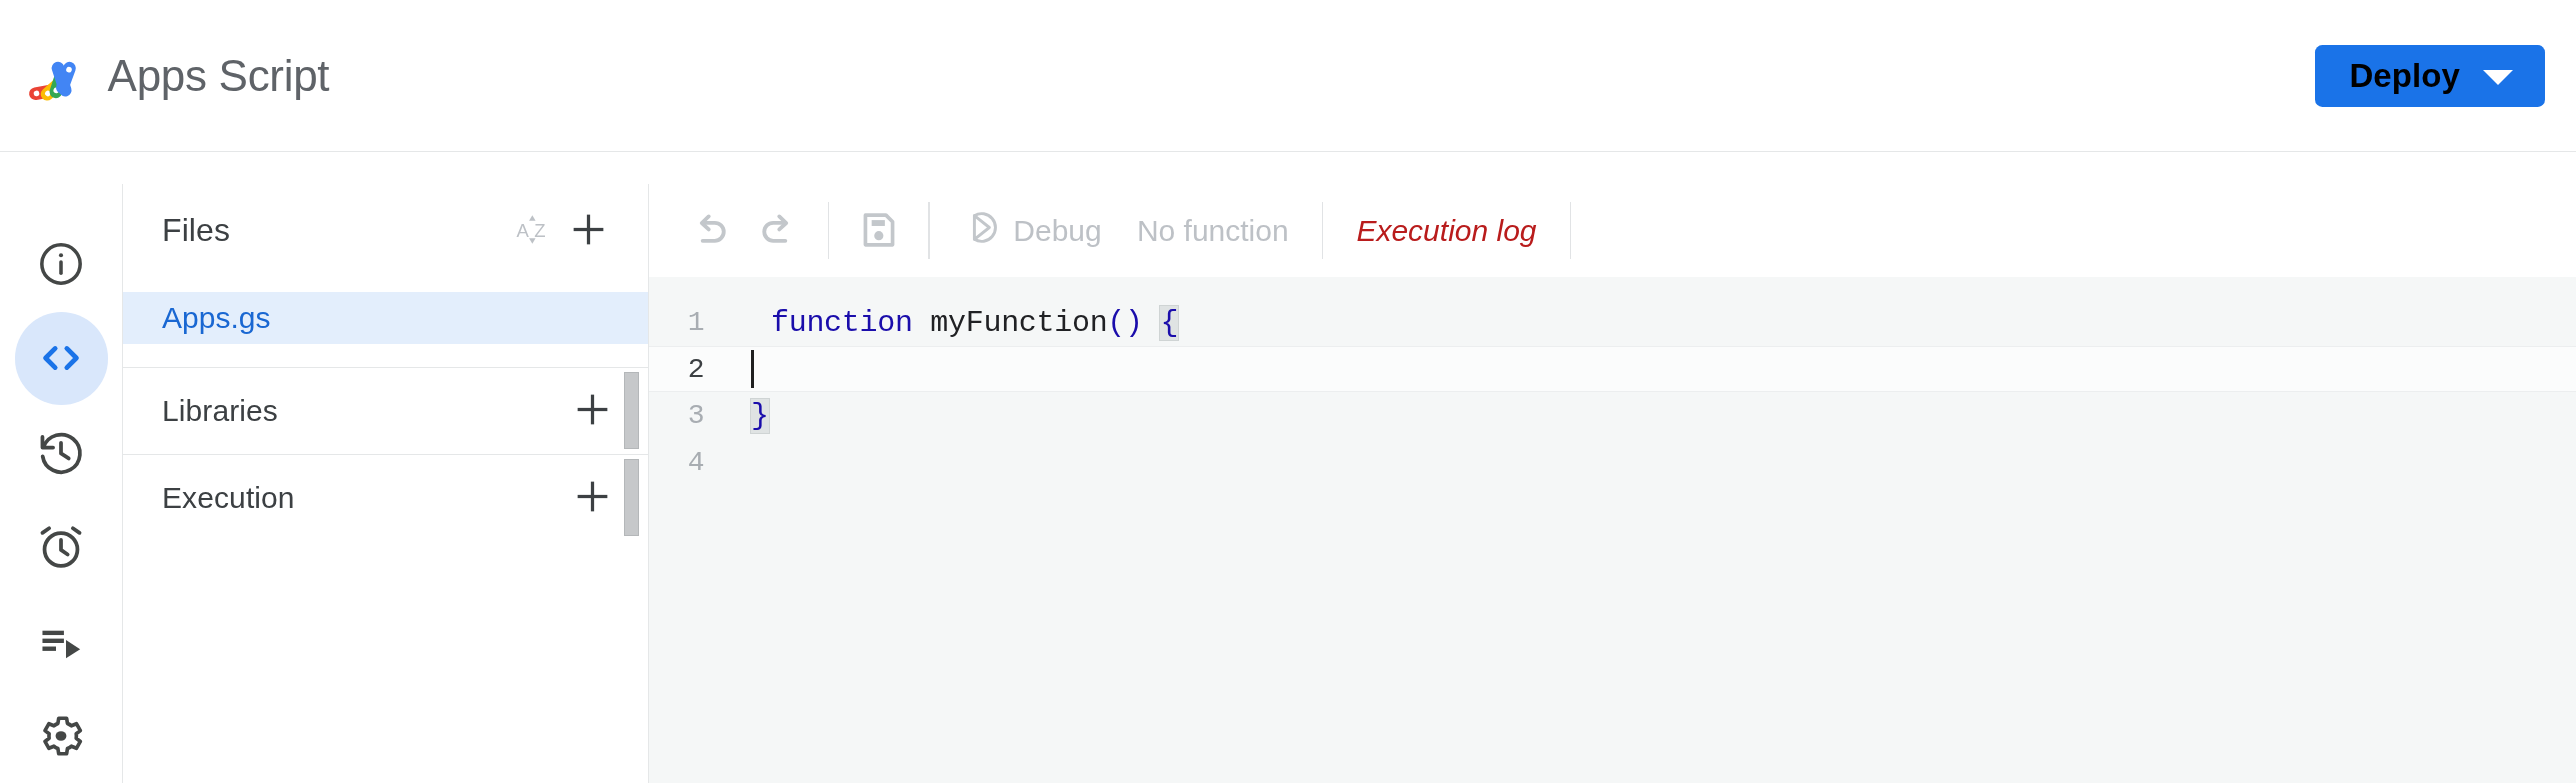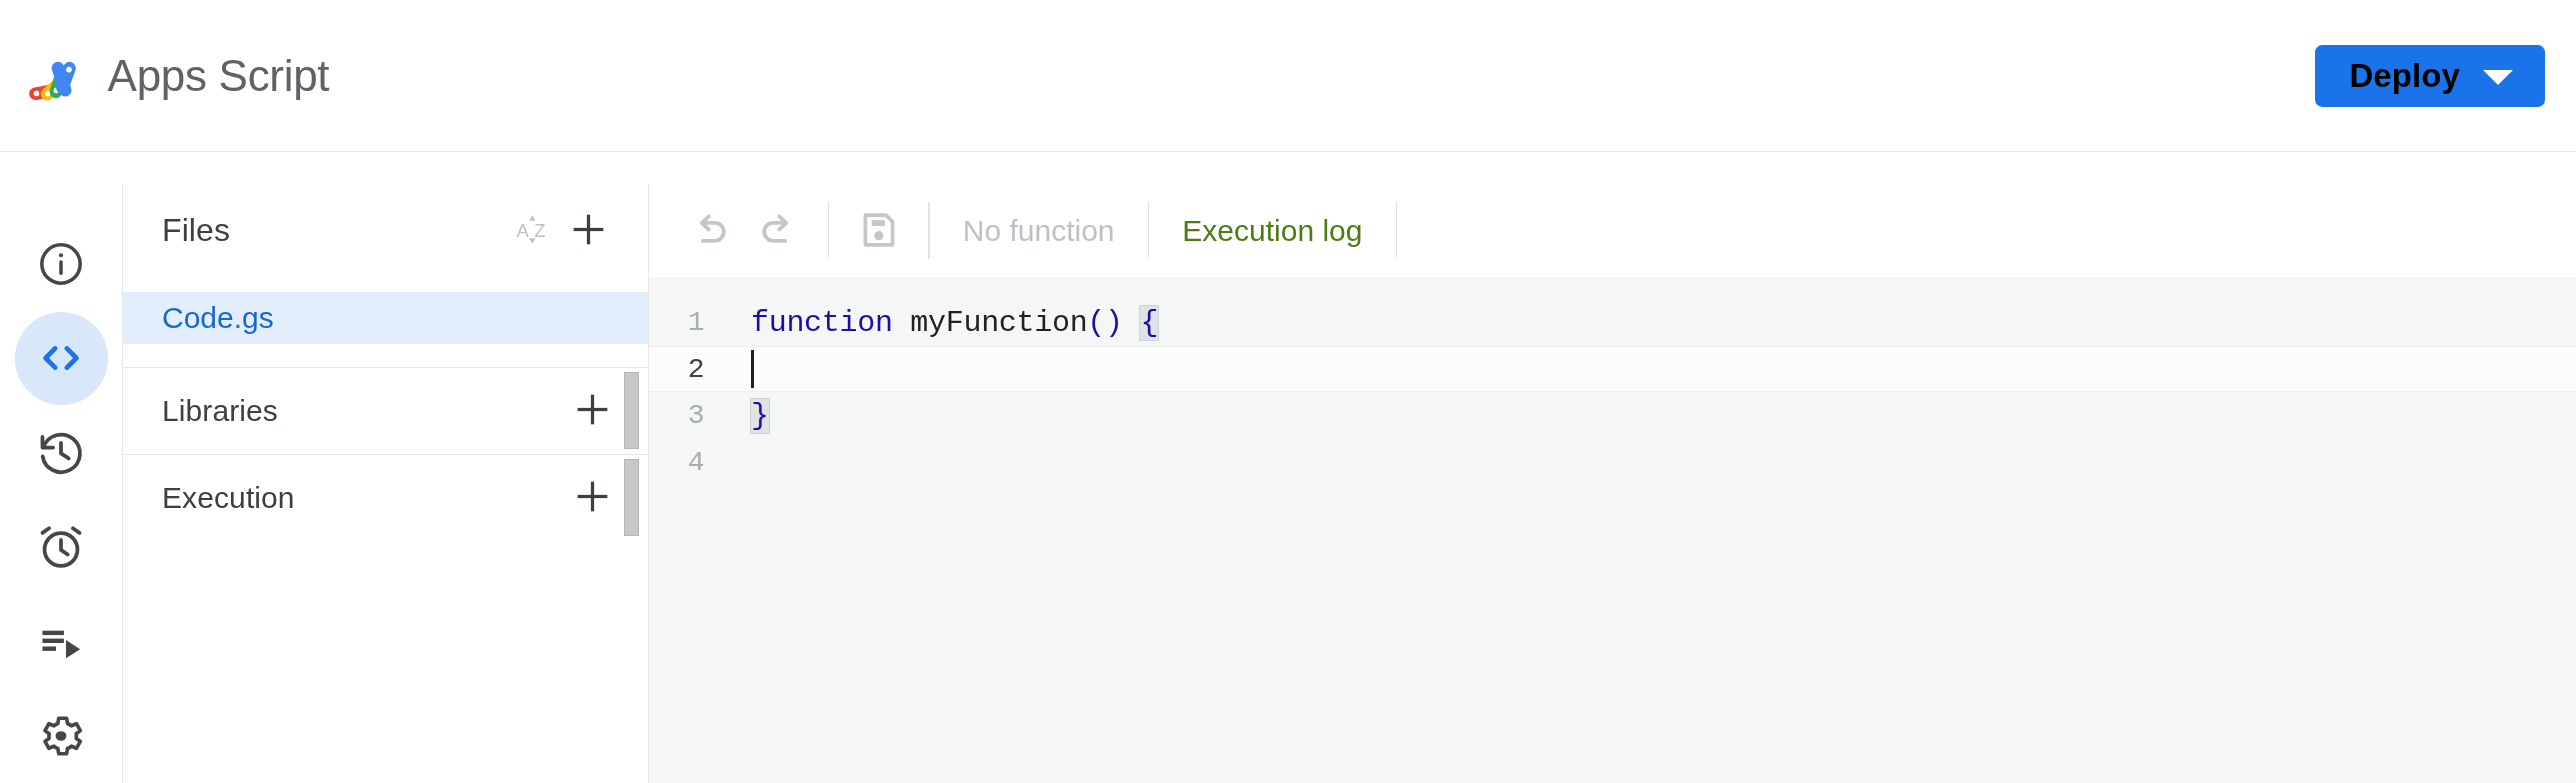--- a/index.html
+++ b/index.html
@@ -265,21 +265,21 @@
     gap: 13.5px;
     height: 68px;
     padding: 0 17.6px;
     border-radius: 5.2px;
     font-size: 30px;
     cursor: pointer;
     white-space: nowrap;
     flex: 0 0 auto;
   }
   .tb-disabled { color: #bdc1c6; cursor: default; }
-  .tb-enabled  { color: #4d7c0f; }
+  .tb-enabled  { color: #b91c1c; font-style: italic; }
 
   
   .code-wrap {
     flex: 1 1 auto;
     background: #f5f7f7;
     position: relative;
     overflow: hidden;
     font-family: "Liberation Mono", monospace;
   }
   .code-line {
@@ -307,21 +307,21 @@
   }
   .gutter-num.active { color: #3c4043; }
   .code-text {
     font-size: 30px;
     letter-spacing: -0.3px;
     white-space: pre;
     padding-left: 35px;
     position: relative;
     color: #202124;
   }
-  .kw { color: #1a0dab; }
+  .kw { color: #1a0dab; margin-left: 20px; }
   .punct-blue { color: #1a0dab; }
   .bracket-hl {
     background: #dfe3e3;
     outline: 0.5px solid #cfd4d4;
     color: #1a0dab;
   }
   .caret {
     position: absolute;
     width: 3.1px;
     background: #1f1f1f;
@@ -466,21 +466,21 @@
               <line x1="12" y1="3.3" x2="12" y2="20.7"></line>
               <line x1="3.3" y1="12" x2="20.7" y2="12"></line>
             </svg>
           </span>
         </span>
       </div>
 
       <div class="file-spacer-top"></div>
 
       <div class="file-row active">
-        <span>Code.gs</span>
+        <span>Apps.gs</span>
       </div>
 
       <div class="file-spacer-mid"></div>
 
       <div class="section-row">
         <span class="section-label">Libraries</span>
         <span class="section-spacer"></span>
         <span class="section-add">
           <span>
             <svg width="41" height="41" viewBox="0 0 24 24" fill="none" stroke="#3c4043" stroke-width="1.9" stroke-linecap="butt">
@@ -539,20 +539,29 @@
               <path d="M4.6 3.9h11.2l3.6 3.6v12.6H4.6z"></path>
               <rect x="8.0" y="6.6" width="7.2" height="3.2" fill="#c3c7cb" stroke="none"></rect>
               <circle cx="11.9" cy="15.1" r="2.5" fill="#c3c7cb" stroke="none"></circle>
             </svg>
           </span>
         </span>
 
         <span class="tb-divider"></span>
 
 
+        <span class="tb-text-btn tb-disabled">
+          <span>
+            <svg width="37" height="37" viewBox="0 0 24 24" fill="none" stroke="#c3c7cb" stroke-width="1.9" stroke-linecap="round" stroke-linejoin="round">
+              <path d="M7.4 4.3a9 9 0 1 1 0 15.4"></path>
+              <polyline points="7.4,4.3 7.4,19.7 17.1,12 7.4,4.3"></polyline>
+            </svg>
+          </span>
+          <span>Debug</span>
+        </span>
 
         <span class="tb-text-btn tb-disabled">
           <span>No function</span>
         </span>
 
         <span class="tb-divider"></span>
 
         <span class="tb-text-btn tb-enabled">
           <span>Execution log</span>
         </span>

